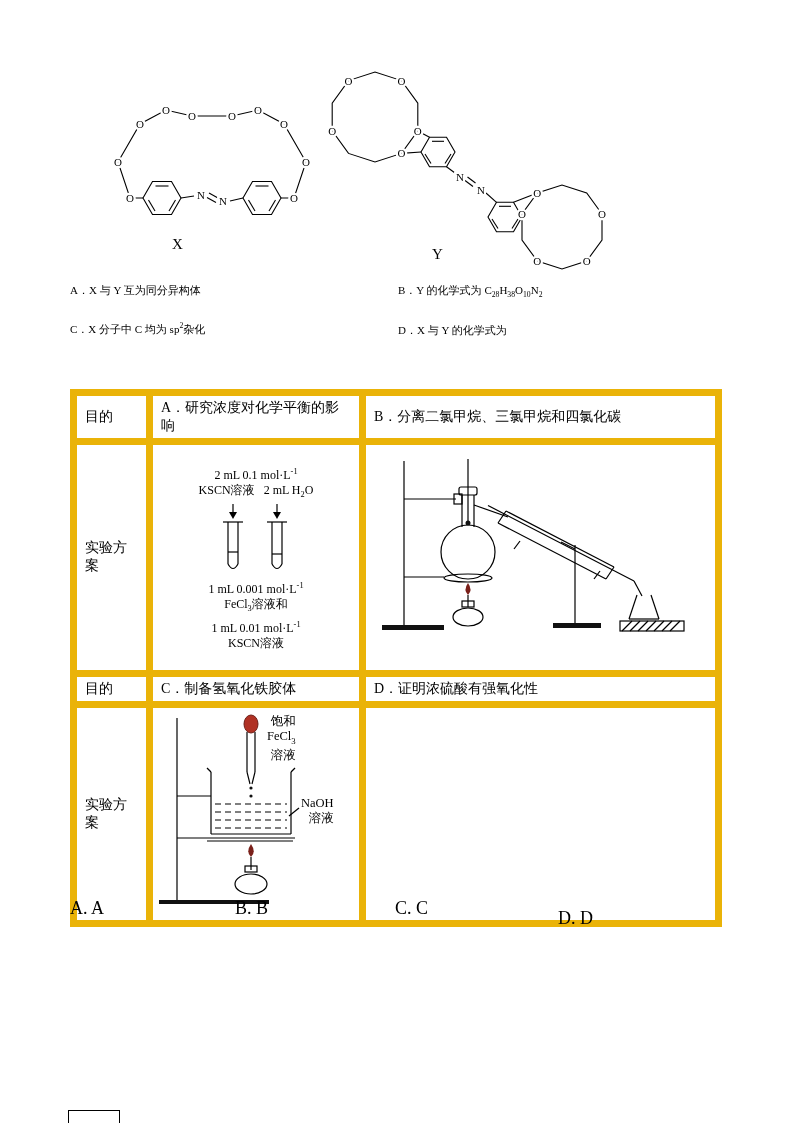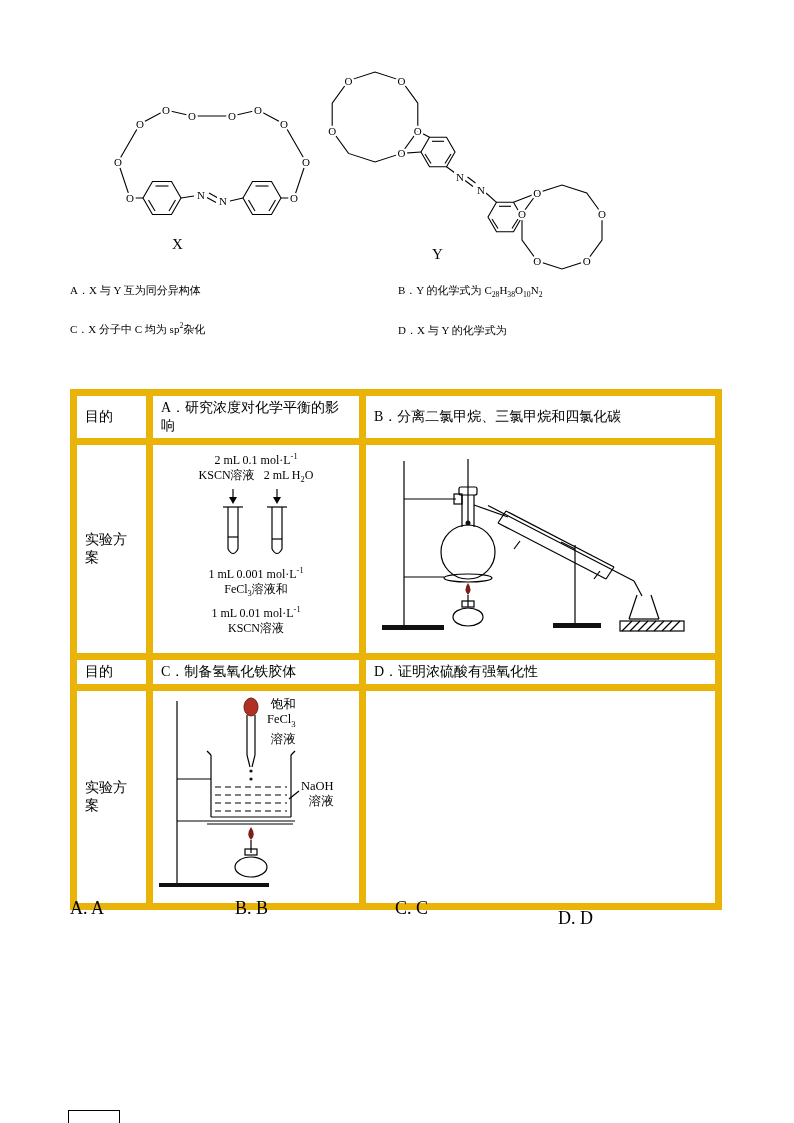--- a/index.html
+++ b/index.html
@@ -13,21 +13,21 @@
   .q8table{position:absolute;left:70px;top:389px;width:652px;border-collapse:collapse;table-layout:fixed}
   .q8table td{border:7px solid #eab308;font-size:14px;padding:3px 8px;vertical-align:middle}
   .q8table td.diagcell{padding:4px 2px;text-align:center;vertical-align:top}
   .center{text-align:center}
   .small{font-size:12px;line-height:15px}
   .bond{fill:none;stroke:#000;stroke-width:1.1}
   .app{fill:none;stroke:#000;stroke-width:1.2}
   .appfill{fill:#111;stroke:none}
   .atom{font-family:"Liberation Serif",serif;font-size:11px;fill:#000;stroke:#fff;stroke-width:4.5px;
         paint-order:stroke;text-anchor:middle;dominant-baseline:central}
-  .diagA{width:200px;margin:0 auto}
+  .diagA{width:200px;margin:15px auto}
   .diagA svg{display:block;margin:0 auto}
   .diagC{position:relative;width:205px;height:204px;margin:0 auto;text-align:right}
   .diagC .lab{position:absolute;font-size:12.5px;line-height:15px}
   .answers span{position:absolute;font-size:18px}
   .hang{padding-left:13px;text-indent:-13px}
 </style>
 </head>
 <body>
 
 <div class="page">

